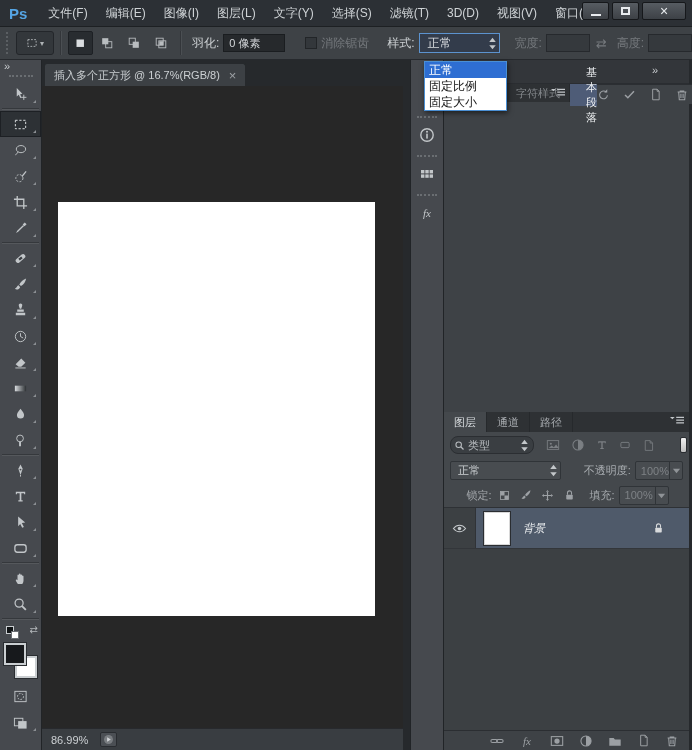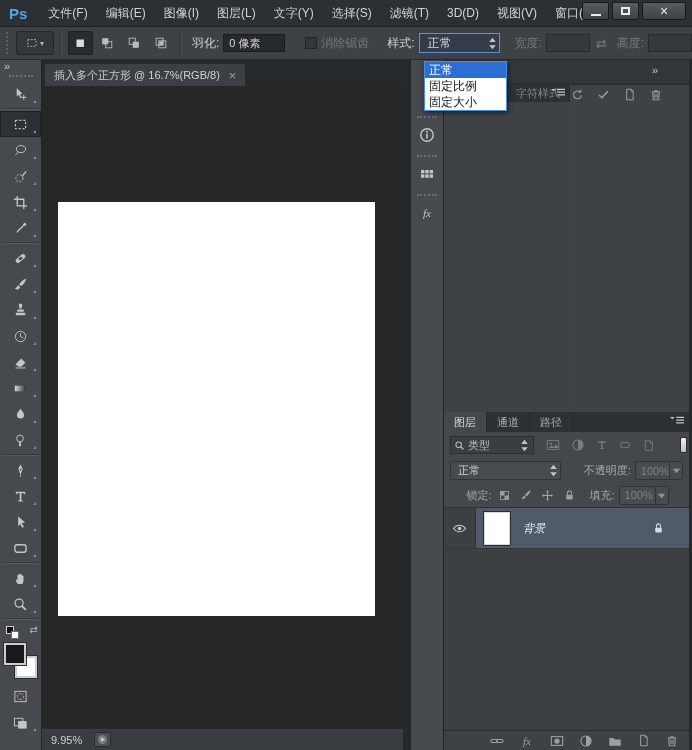--- a/index.html
+++ b/index.html
@@ -90,21 +90,21 @@
   .style-list { flex:1; background:#45474a; }
   .pfooter { height:20px; background:#3e4246; border-top:1px solid #2b2e32; display:flex; align-items:center; }
   .sfooter { justify-content:flex-end; padding-right:26px; gap:13px; }
   .pficon { color:#9ca0a4; display:flex; align-items:center; }
 
   .layers-panel { position:absolute; top:352px; left:0; right:0; bottom:0; display:flex; flex-direction:column; background:#44484c; }
   .ltabs { height:20px; background:#2e3134; display:flex; position:relative; }
   .ltab { padding:0 10px; font-size:11px; line-height:20px; color:#a7abaf; border-right:1px solid #26292c; white-space:nowrap; }
   .ltab.active { background:#44484c; color:#d8dcdf; }
   .filter-row { height:26px; display:flex; align-items:center; padding:0 6px; position:relative; }
-  .filter-select { width:84px; height:18px; background:#3a3e42; border:1px solid #2b2e32; border-radius:0; display:flex; align-items:center; padding:0 3px; color:#b9bdc1; font-size:11px; gap:3px; }
+  .filter-select { width:84px; height:18px; background:#3a3e42; border:1px solid #2b2e32; border-radius:8px; display:flex; align-items:center; padding:0 3px; color:#b9bdc1; font-size:11px; gap:3px; }
   .filter-select .spin { padding:0 1px; }
   .filter-icons { display:flex; gap:11px; margin-left:12px; color:#7b7f83; align-items:center; }
   .filter-toggle { position:absolute; right:2px; top:5px; width:7px; height:16px; border-radius:2px; background:linear-gradient(#f0f0f0,#bfbfbf); border:1px solid #2a2d31; }
   .blend-row { height:25px; display:flex; align-items:center; padding:0 6px; }
   .blend-select { width:128px; height:19px; background:#484c50; border:1px solid #303438; border-radius:2px; display:flex; align-items:center; padding-left:7px; color:#ccd0d3; font-size:11px; }
   .plabel { color:#a7abaf; font-size:11px; margin-left:23px; white-space:nowrap; }
   .val-select { margin-left:4px; width:50px; height:19px; background:#484c50; border:1px solid #303438; border-radius:2px; display:flex; align-items:center; padding-left:5px; font-size:11px; color:#7e8286; }
   .dn { margin-left:auto; width:13px; height:100%; border-left:1px solid #303438; display:flex; align-items:center; justify-content:center; color:#8f9397; }
   .lock-row { height:24px; display:flex; align-items:center; padding:0 6px;justify-content:center; }
   .lock-row .plabel:first-child { margin-left:2px; }
@@ -425,21 +425,21 @@
       <span>插入多个正方形 @ 16.7%(RGB/8)</span>
       <span class="doctab-close">×</span>
     </div>
   </div>
 
   <div class="canvas">
     <div class="page"></div>
   </div>
 
   <div class="statusbar">
-    <span class="zoomval">9.95%</span>
+    <span class="zoomval">86.99%</span>
     <span class="status-icon ic" id="status-icon">
         <svg width="11" height="11" viewBox="0 0 16 16" fill="none" xmlns="http://www.w3.org/2000/svg">
           <circle cx="8" cy="8" r="6.5" fill="currentColor" opacity="0.35"></circle>
           <path d="M6 4.8L11.4 8 6 11.2z" fill="currentColor"></path>
         </svg>
       </span>
   </div>
 
   <div class="icondock" id="icondock">
       <div class="idock-grip"></div>
@@ -486,20 +486,23 @@
       <div class="ptabs">
         <div class="ptab active">段落样式</div>
         <div class="ptab">字符样式</div>
         <span class="panel-menu ic" id="pmenu1">
             <svg width="14" height="9" viewBox="0 0 18 11" fill="none" xmlns="http://www.w3.org/2000/svg">
               <path d="M0 1l3 3 3-3z" fill="currentColor"></path>
               <path d="M8 1.5h10M8 5h10M8 8.5h10" stroke="currentColor" stroke-width="1.4"></path>
             </svg>
           </span>
       </div>
+      <div class="style-row">
+        <span>基本段落</span>
+      </div>
       <div class="style-list"></div>
       <div class="pfooter sfooter" id="styles-footer">
           <span class="pficon">
             <span class="ic">
               <svg width="13" height="13" viewBox="0 0 16 16" fill="none" xmlns="http://www.w3.org/2000/svg">
                 <path d="M12.8 9a4.8 4.8 0 1 1-1.4-3.9" stroke="currentColor" stroke-width="1.3"></path>
                 <path d="M12.6 1.6v3.8H8.8z" fill="currentColor"></path>
               </svg>
             </span>
           </span>

